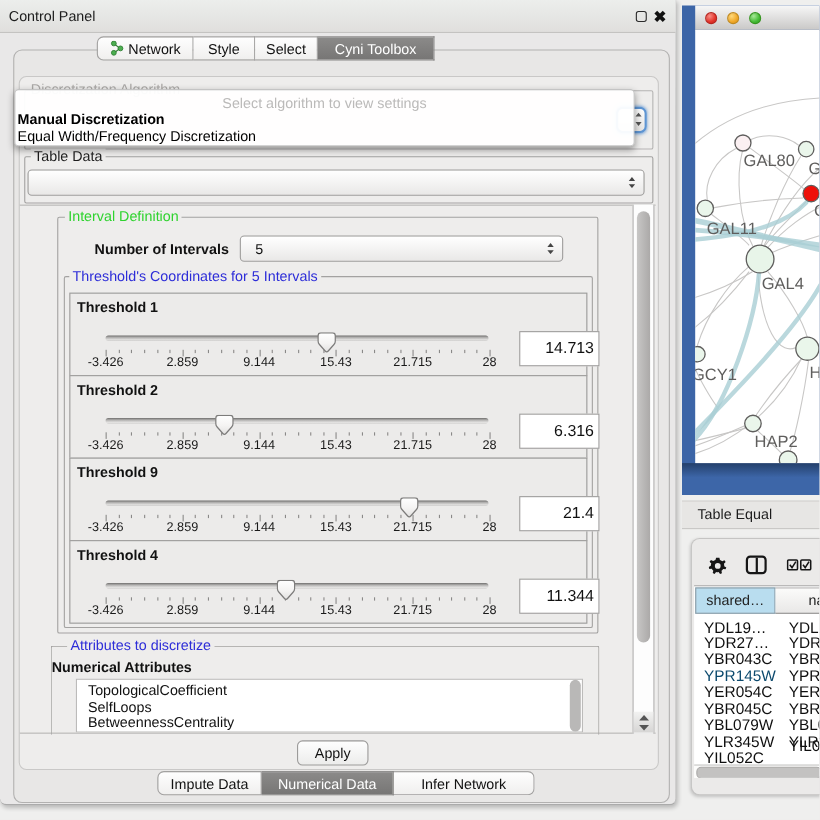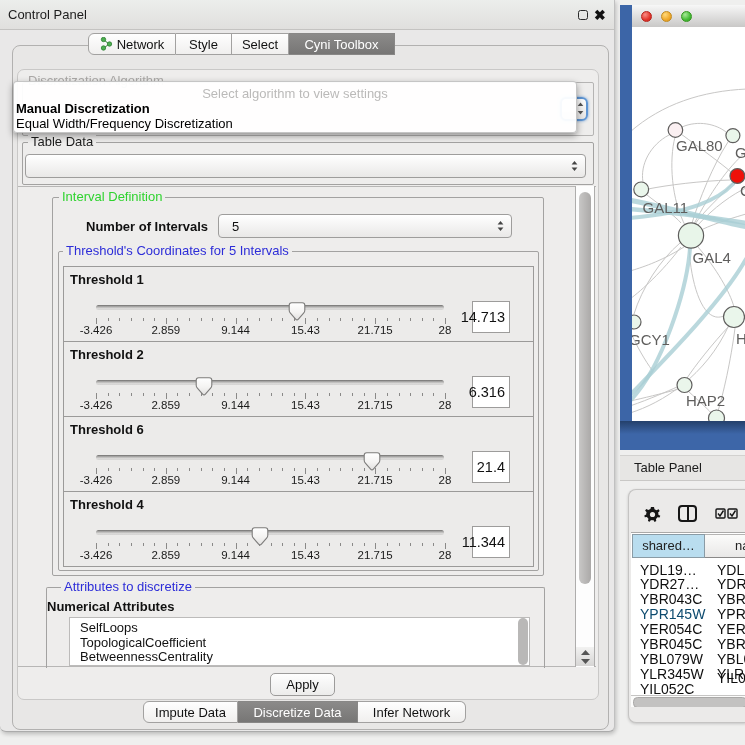--- a/index.html
+++ b/index.html
@@ -34,21 +34,21 @@
 .gtitle{position:absolute;top:-7px;font-size:13px;background:#eeedec;padding:0 3px;line-height:14px;}
 
 .combo{position:absolute;border:1px solid #9e9d9c;border-radius:4px;
   background:linear-gradient(#ffffff,#e9e8e7);font-size:13px;color:#111;
   display:flex;align-items:center;}
 .combo .arr{position:absolute;right:7px;top:50%;margin-top:-5px;width:7px;height:10px;}
 
 .tpanel{position:absolute;left:63px;width:469px;height:74px;border:1px solid #9b9a99;background:#ecebea;}
 .ttl{position:absolute;left:6px;top:5px;font-size:13px;font-weight:bold;color:#111;text-align:right;}
 .track{position:absolute;left:32px;width:348px;height:5px;border-radius:2.5px;background:linear-gradient(#6f6e6d,#b4b3b2 38%,#e4e3e2 80%,#c9c8c7);}
-.vbox{position:absolute;left:408px;width:38px;height:32px;background:#fff;border:1px solid #9d9c9b;
+.vbox{position:absolute;left:408px;width:73px;height:32px;background:#fff;border:1px solid #9d9c9b;
   font-size:14.5px;color:#111;display:flex;align-items:center;justify-content:flex-end;padding-right:4px;box-sizing:border-box;}
 .ticks{position:absolute;left:32px;height:8px;}
 .tlabels{position:absolute;left:0;width:469px;font-size:11.5px;color:#1a1a1a;}
 .tlab{position:absolute;transform:translateX(-50%);}
 
 #attrlist{left:69px;top:617px;width:461px;height:49px;background:#fff;border:1px solid #bcbbba;
   font-size:13px;color:#111;overflow:hidden;box-sizing:border-box;}
 #attrlist{padding-top:3px;}#attrlist div{padding-left:10px;height:14.5px;line-height:14.5px;}
 
 #applybtn{left:270px;top:673px;width:63px;height:21px;border:1px solid #9c9b9a;border-radius:5px;
@@ -252,21 +252,21 @@
           <linearGradient id="tg1" x1="0" y1="0" x2="0" y2="1">
             <stop offset="0" stop-color="#ffffff"></stop>
             <stop offset="0.55" stop-color="#f4f3f2"></stop>
             <stop offset="1" stop-color="#e2e1e0"></stop>
           </linearGradient>
         </defs>
       </svg>
       <div class="vbox" style="top:34px;">6.316</div>
     </div>
     <div class="tpanel" style="top:416px;">
-      <div class="ttl">Threshold 6</div>
+      <div class="ttl">Threshold 9</div>
       <div class="track" style="top:38px;"></div>
       <div class="ticks" style="top:50.5px;">
         <div style="position:absolute;left:0.0px;top:0;width:1px;height:6.5px;background:#8a8988;"></div>
         <div style="position:absolute;left:11.6px;top:0;width:1px;height:3px;background:#8a8988;"></div>
         <div style="position:absolute;left:23.3px;top:0;width:1px;height:3px;background:#8a8988;"></div>
         <div style="position:absolute;left:34.9px;top:0;width:1px;height:3px;background:#8a8988;"></div>
         <div style="position:absolute;left:46.5px;top:0;width:1px;height:3px;background:#8a8988;"></div>
         <div style="position:absolute;left:58.2px;top:0;width:1px;height:3px;background:#8a8988;"></div>
         <div style="position:absolute;left:69.8px;top:0;width:1px;height:6.5px;background:#8a8988;"></div>
         <div style="position:absolute;left:81.4px;top:0;width:1px;height:3px;background:#8a8988;"></div>
@@ -369,32 +369,32 @@
         </defs>
       </svg>
       <div class="vbox" style="top:34px;">11.344</div>
     </div>
   </div>
 
 <div class="group" style="left:46px;top:587px;width:497px;height:80px;border-bottom:none;border-radius:2px 2px 0 0;"></div>
 <div class="lbl gtitle" style="left:61px;top:580px;color:#2d2dd8;position:absolute;">Attributes to discretize</div>
 <div class="lbl" style="left:47px;top:599px;font-size:13px;font-weight:bold;color:#111;">Numerical Attributes</div>
 <div class="abs" id="attrlist">
+  <div>TopologicalCoefficient</div>
   <div>SelfLoops</div>
-  <div>TopologicalCoefficient</div>
   <div>BetweennessCentrality</div>
 </div>
 <div class="abs" style="left:518px;top:618px;width:10px;height:47px;border-radius:5px;background:#b9b8b7;"></div>
 
 <div class="abs" id="applybtn">Apply</div>
 
 <div class="abs tabbar" id="bottabs">
   <div class="tab first" style="width:95px;">Impute Data</div>
-  <div class="tab sel" style="width:120px;">Discretize Data</div>
-  <div class="tab last" style="width:108px;">Infer Network</div>
+  <div class="tab sel" style="width:120px;">Numerical Data</div>
+  <div class="tab last" style="width:128px;">Infer Network</div>
 </div>
 
 <div class="abs" id="netwin"></div>
 <div class="abs" id="netbot"></div>
 <div class="abs" id="nettitle"></div>
 <div class="light" style="left:641px;background:radial-gradient(circle at 35% 30%,#f88d85,#e3342a 60%,#c2241c);border:1px solid #b5241e;box-sizing:border-box;"></div>
 <div class="light" style="left:661px;background:radial-gradient(circle at 35% 30%,#ffd97a,#f0a829 60%,#d18f1b);border:1px solid #c08a20;box-sizing:border-box;"></div>
 <div class="light" style="left:681px;background:radial-gradient(circle at 35% 30%,#a8e998,#45bb36 60%,#2f9e24);border:1px solid #35951f;box-sizing:border-box;"></div>
 <div class="abs" id="netcanvas">
 <svg width="113" height="394" viewBox="632 27 113 394">
@@ -449,21 +449,21 @@
   <text x="642.5" y="213">GAL11</text>
   <text x="692.5" y="263">GAL4</text>
   <text x="629" y="345">GCY1</text>
   <text x="736" y="344">H</text>
   <text x="686" y="406">HAP2</text>
 </g>
 </svg>
 </div>
 
 <div class="abs" id="tpbar">
-    <span>Table Panel</span>
+    <span>Table Equal</span>
   </div>
 <div class="abs" id="tablewin"></div>
 <div id="tableinner">
     <div class="abs" style="left:631px;top:532px;width:114px;height:174px;background:#fff;border-top:1px solid #aaa9a8;overflow:hidden;">
       <div style="position:absolute;left:1px;top:1px;width:73px;height:24px;background:#b9ddef;border:1px solid #8a9ba5;box-sizing:border-box;font-size:13px;color:#222;text-align:center;line-height:22px;">shared…</div>
       <div style="position:absolute;left:74px;top:1px;width:40px;height:24px;background:linear-gradient(#fbfbfa,#e9e8e7);border-top:1px solid #b5b4b3;border-bottom:1px solid #8a8988;box-sizing:border-box;font-size:13px;color:#222;">
         <span style="position:absolute;left:30px;top:3px;">na</span>
       </div>
       <div style="position:absolute;left:9px;top:28.5px;font-size:14px;color:#0f0f0f;">YDL19…</div>
       <div style="position:absolute;left:86px;top:28.5px;font-size:14px;color:#0f0f0f;">YDL1</div>

